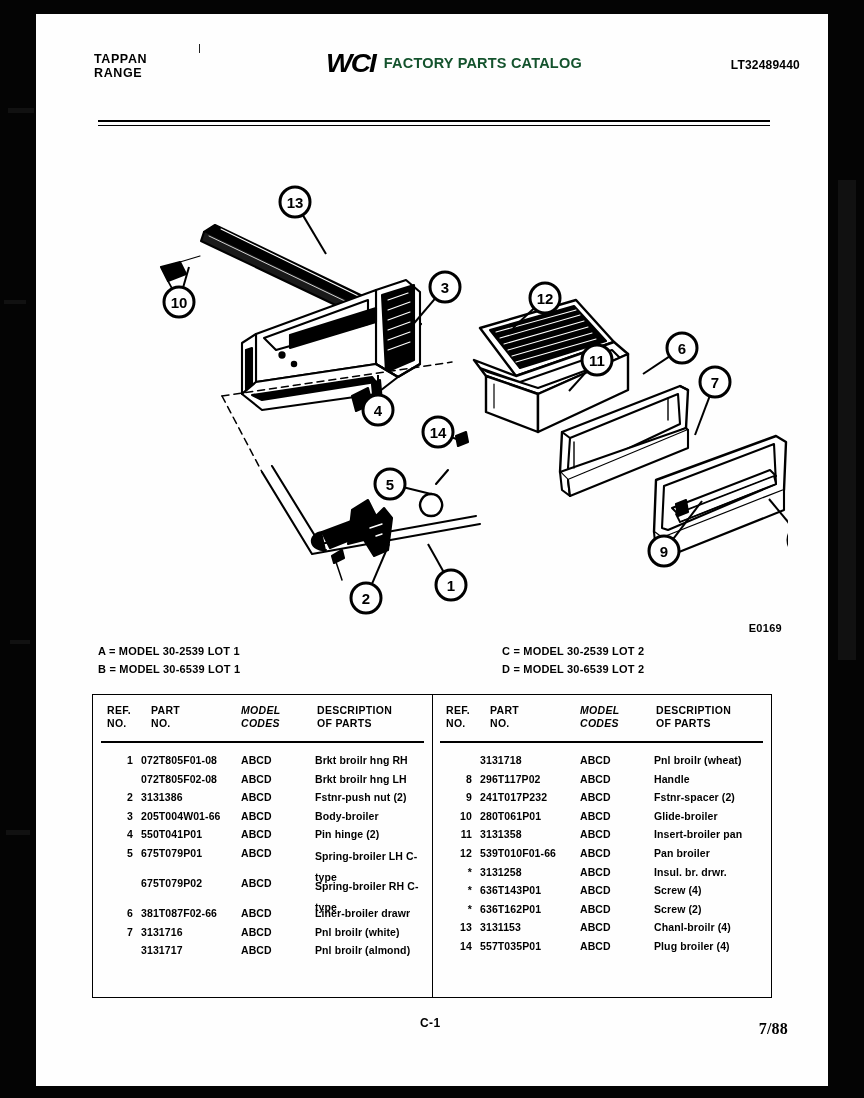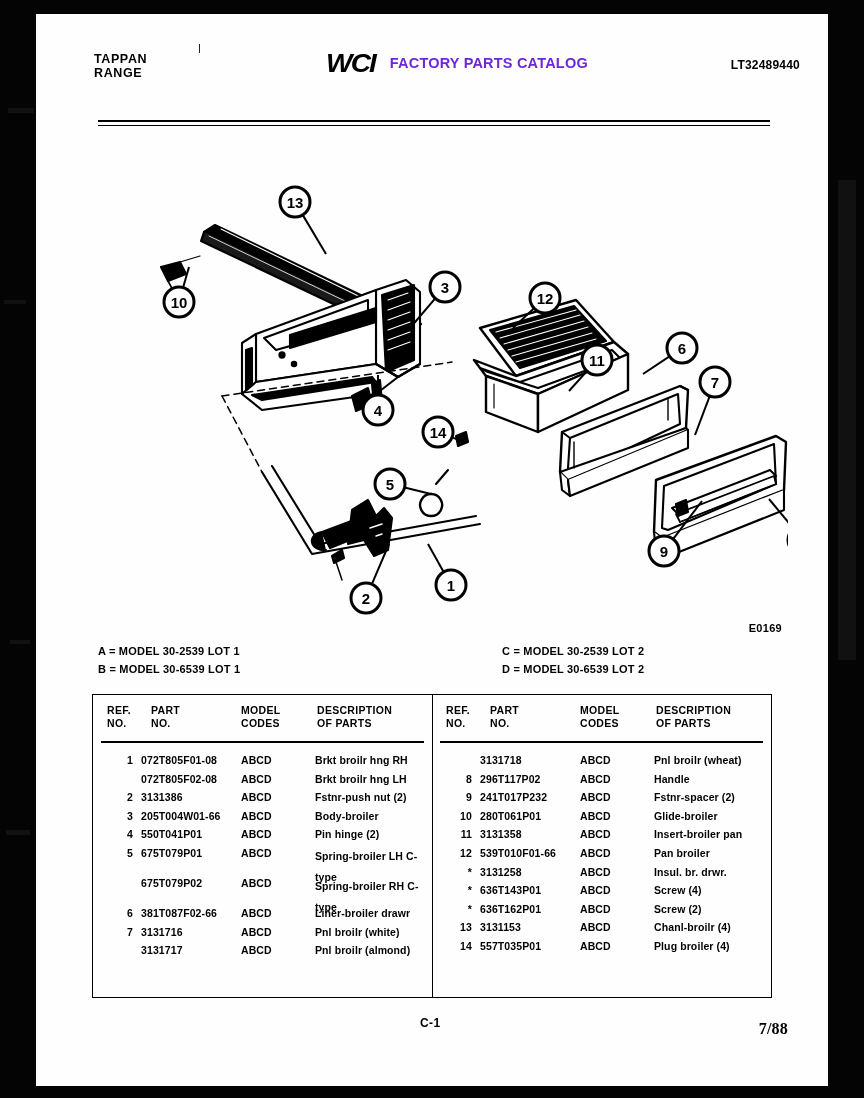--- a/index.html
+++ b/index.html
@@ -52,37 +52,36 @@
     line-height: 14px;
     letter-spacing: 0.6px;
     color: #000;
   }
   #catalog-title-wrap {
     position: absolute;
     left: 290px;
     top: 38px;
     display: flex;
     align-items: center;
-    gap: 6px;
   }
   #wci-logo {
     font-weight: bold;
     font-style: italic;
     font-size: 25px;
     letter-spacing: -1.6px;
     color: #000;
     line-height: 22px;
     transform: scaleX(1.12);
     transform-origin: left center;
   }
   #catalog-title {
     font-weight: bold;
     font-size: 14.5px;
     letter-spacing: 0.2px;
-    color: #6d28d9;
+    color: #14532d;
     margin-left: 14px;
   }
   #doc-code {
     position: absolute;
     right: 28px;
     top: 44px;
     font-weight: bold;
     font-size: 12px;
     letter-spacing: 0.2px;
     color: #000;
@@ -185,21 +184,21 @@
     position: absolute;
     font-weight: bold;
     font-size: 10.5px;
     line-height: 12.5px;
     letter-spacing: 0.3px;
     color: #000;
     white-space: pre-line;
   }
   .hc-ref  { left: 14px;  top: 9px; }
   .hc-part { left: 58px;  top: 9px; }
-  .hc-code { left: 148px; top: 9px; }
+  .hc-code { left: 148px; top: 9px; font-style: italic; }
   .hc-desc { left: 224px; top: 9px; }
 
   .head-rule {
     position: absolute;
     left: 8px;
     top: 46px;
     right: 8px;
     height: 2.4px;
     background: #000;
   }

